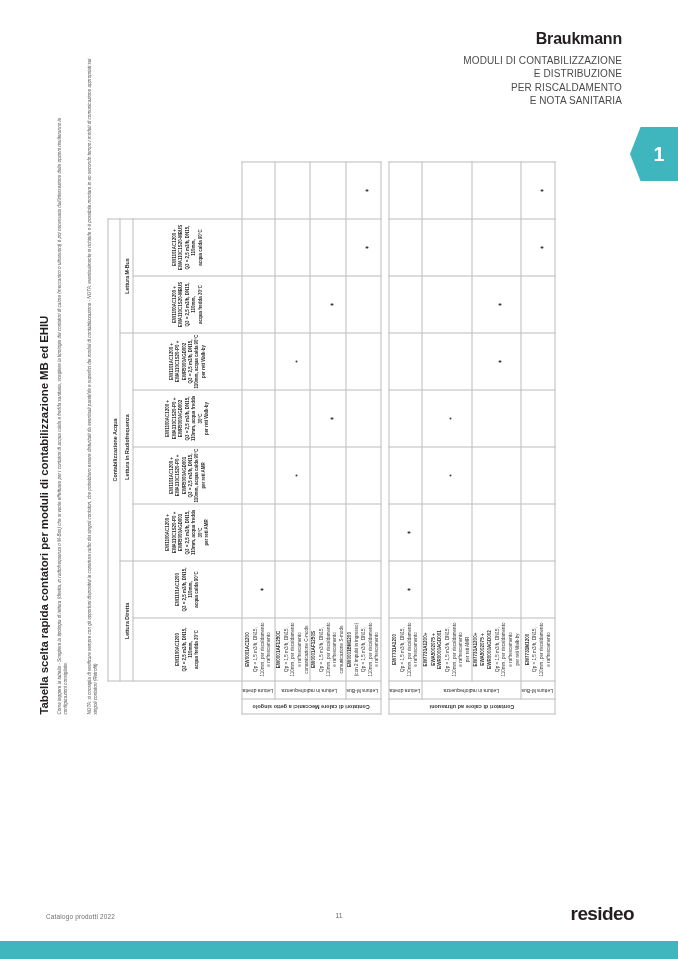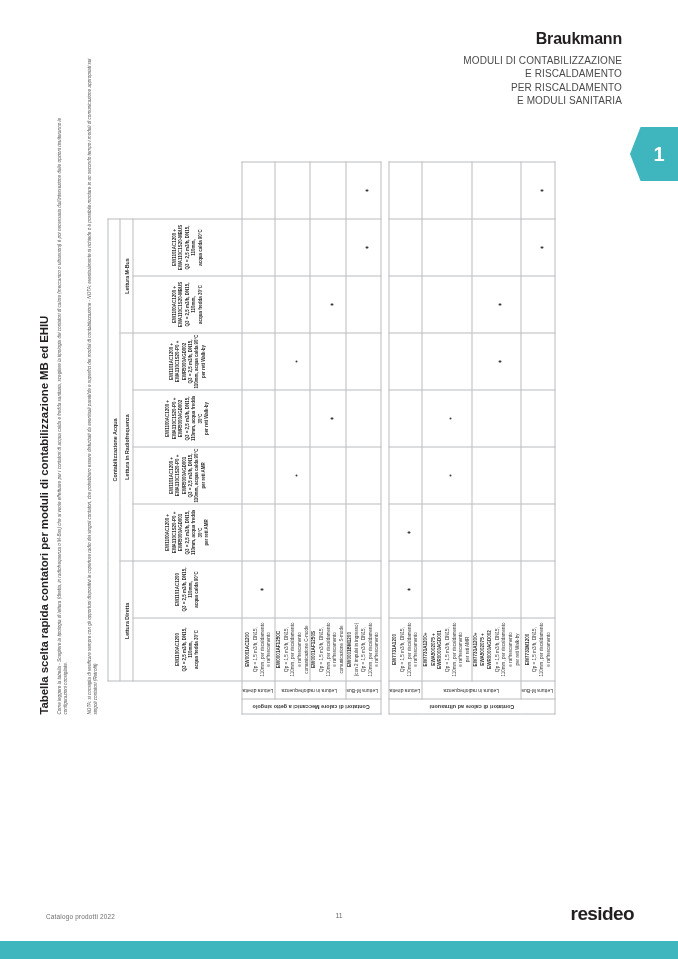--- a/index.html
+++ b/index.html
@@ -145,23 +145,23 @@
     background:#3fb6bd;
   }
 </style>
 </head>
 <body>
 
 <div id="brand">
   <div class="name">Braukmann</div>
   <div class="sub">
     <div>MODULI DI CONTABILIZZAZIONE</div>
-    <div>E RISCALDAMENTO</div>
+    <div>E DISTRIBUZIONE</div>
     <div>PER RISCALDAMENTO</div>
-    <div>E MODULI SANITARIA</div>
+    <div>E NOTA SANITARIA</div>
   </div>
 </div>
 
 <div id="chapter-tab">
   <span class="num">1</span>
 </div>
 
 <div id="rot-wrap">
   <div id="rot">
 

